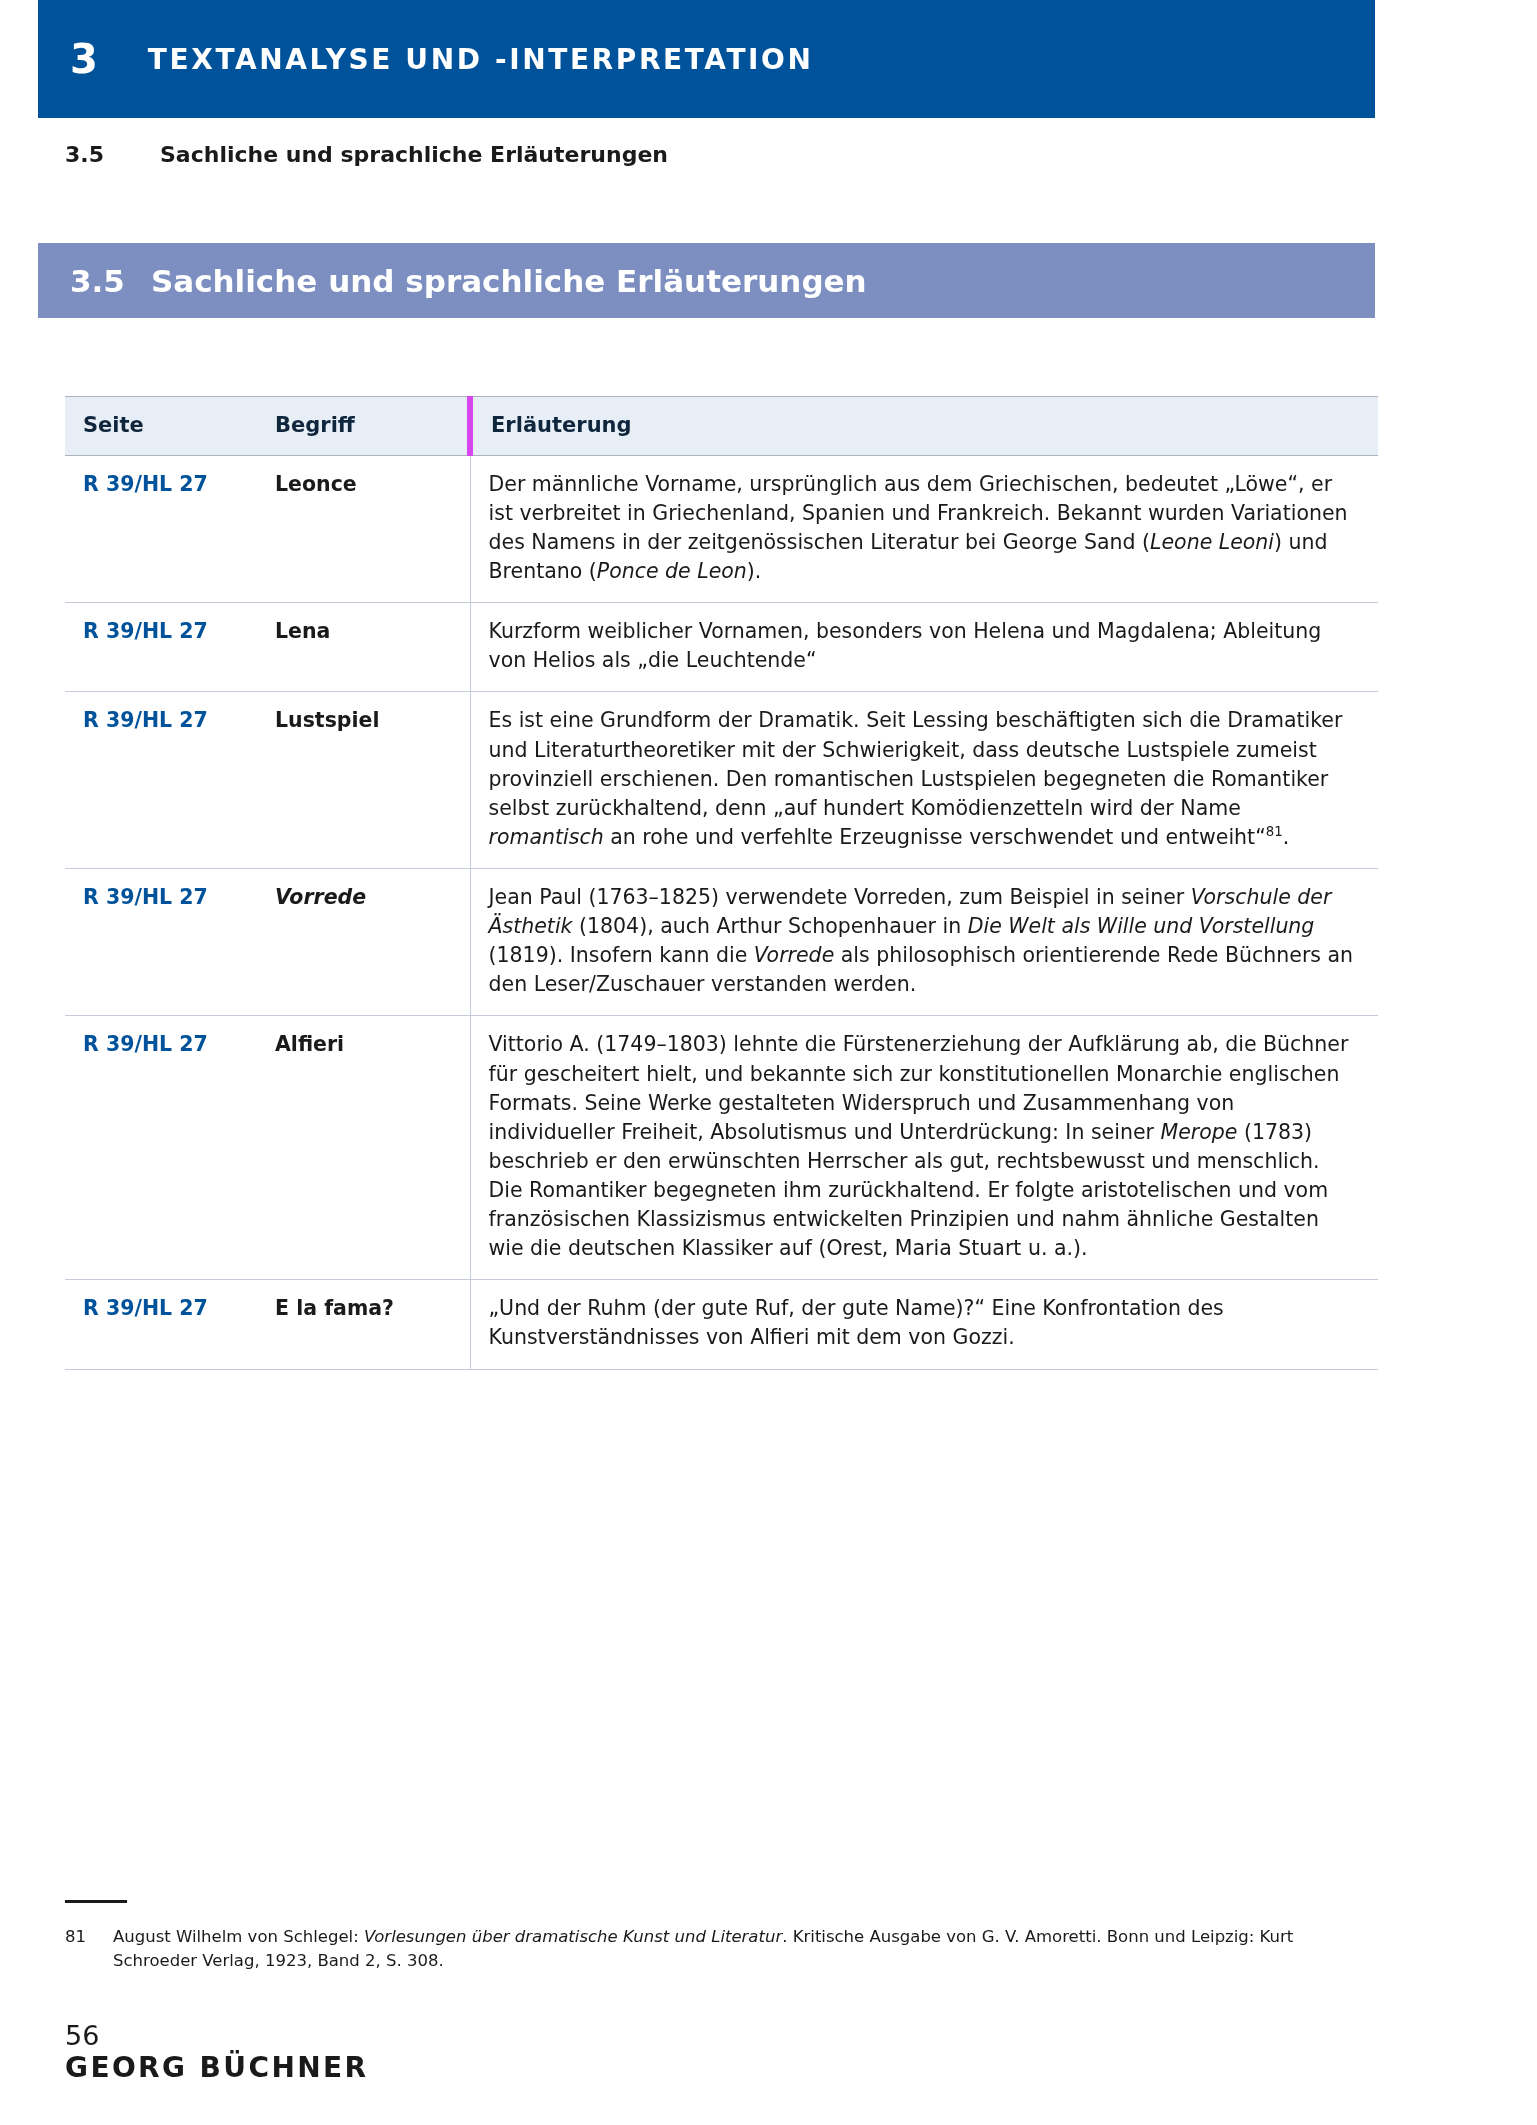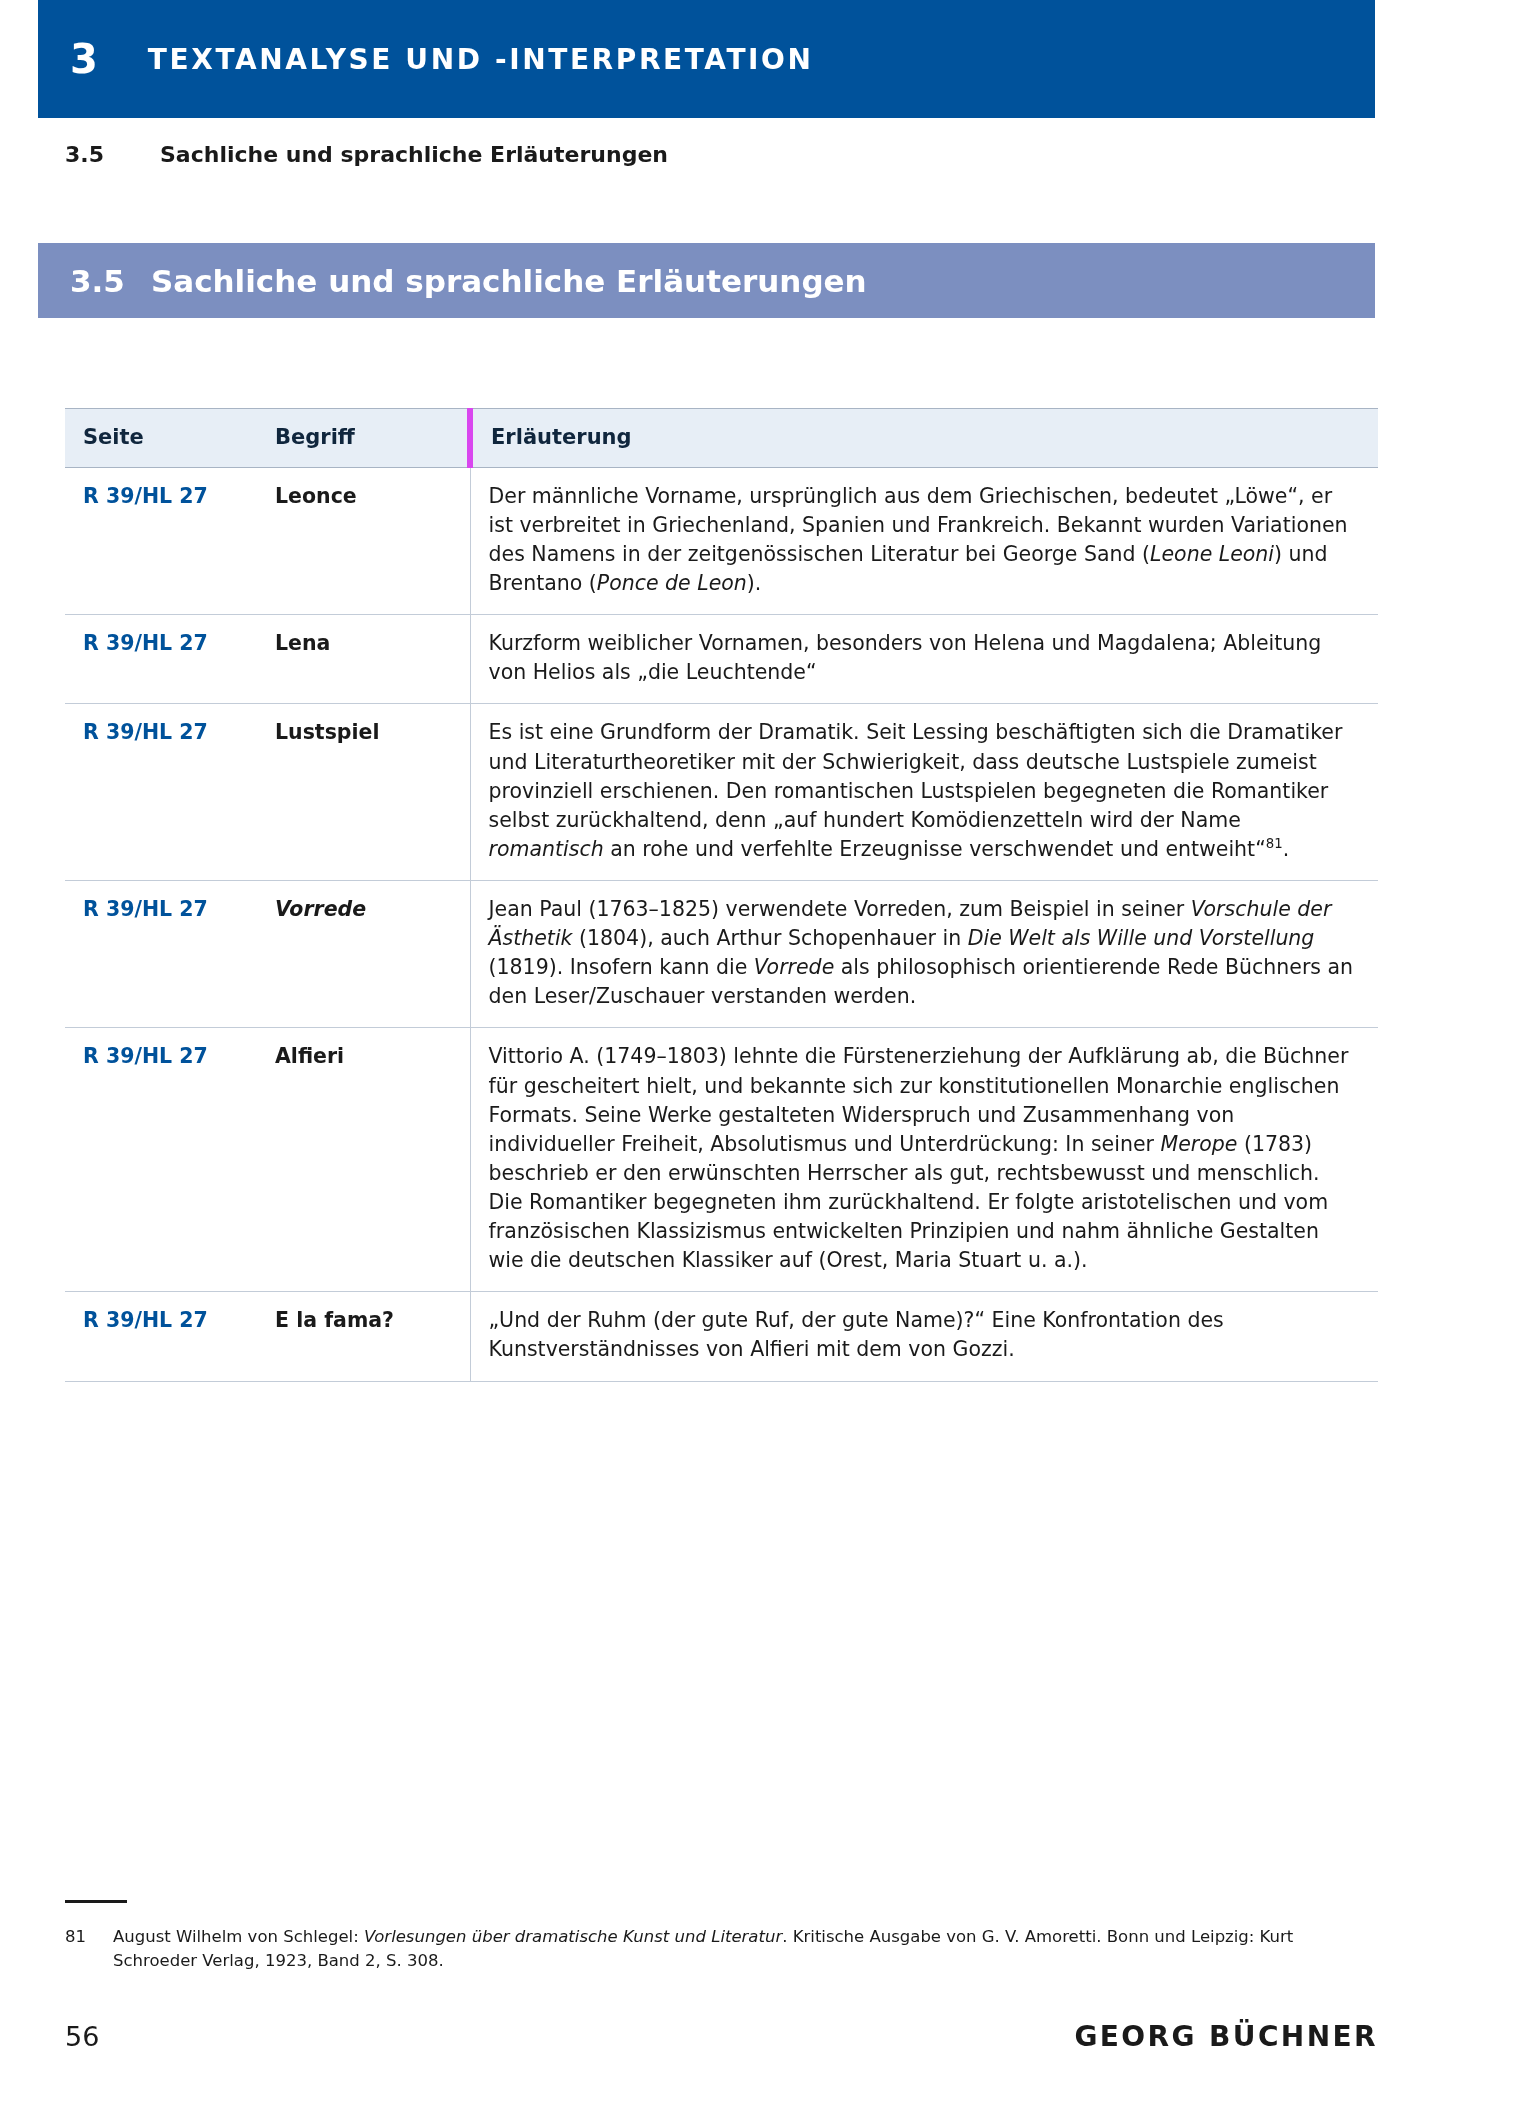--- a/index.html
+++ b/index.html
@@ -88,21 +88,21 @@
   .section-band .sec-title {
     color: #ffffff;
     font-size: 31px;
     font-weight: 700;
   }
 
   
   .glossary-table {
     position: absolute;
     left: 65px;
-    top: 408px;
+    top: 396px;
     width: 1313px;
     border-collapse: collapse;
     table-layout: fixed;
     font-size: 20.5px;
     line-height: 1.42;
   }
   .glossary-table col.c-seite { width: 192px; }
   .glossary-table col.c-begriff { width: 213px; }
   .glossary-table col.c-erl { width: 908px; }
 
@@ -173,20 +173,21 @@
 
   
   .footer {
     position: absolute;
     left: 65px;
     top: 2020px;
     width: 1313px;
     display: flex;
     justify-content: space-between;
     align-items: baseline;
+    flex-direction: column;
   }
   .page-number {
     font-size: 27px;
     color: #1a1a1a;
   }
   .footer-brand {
     font-size: 28px;
     font-weight: 700;
     letter-spacing: 2.4px;
     color: #1a1a1a;

